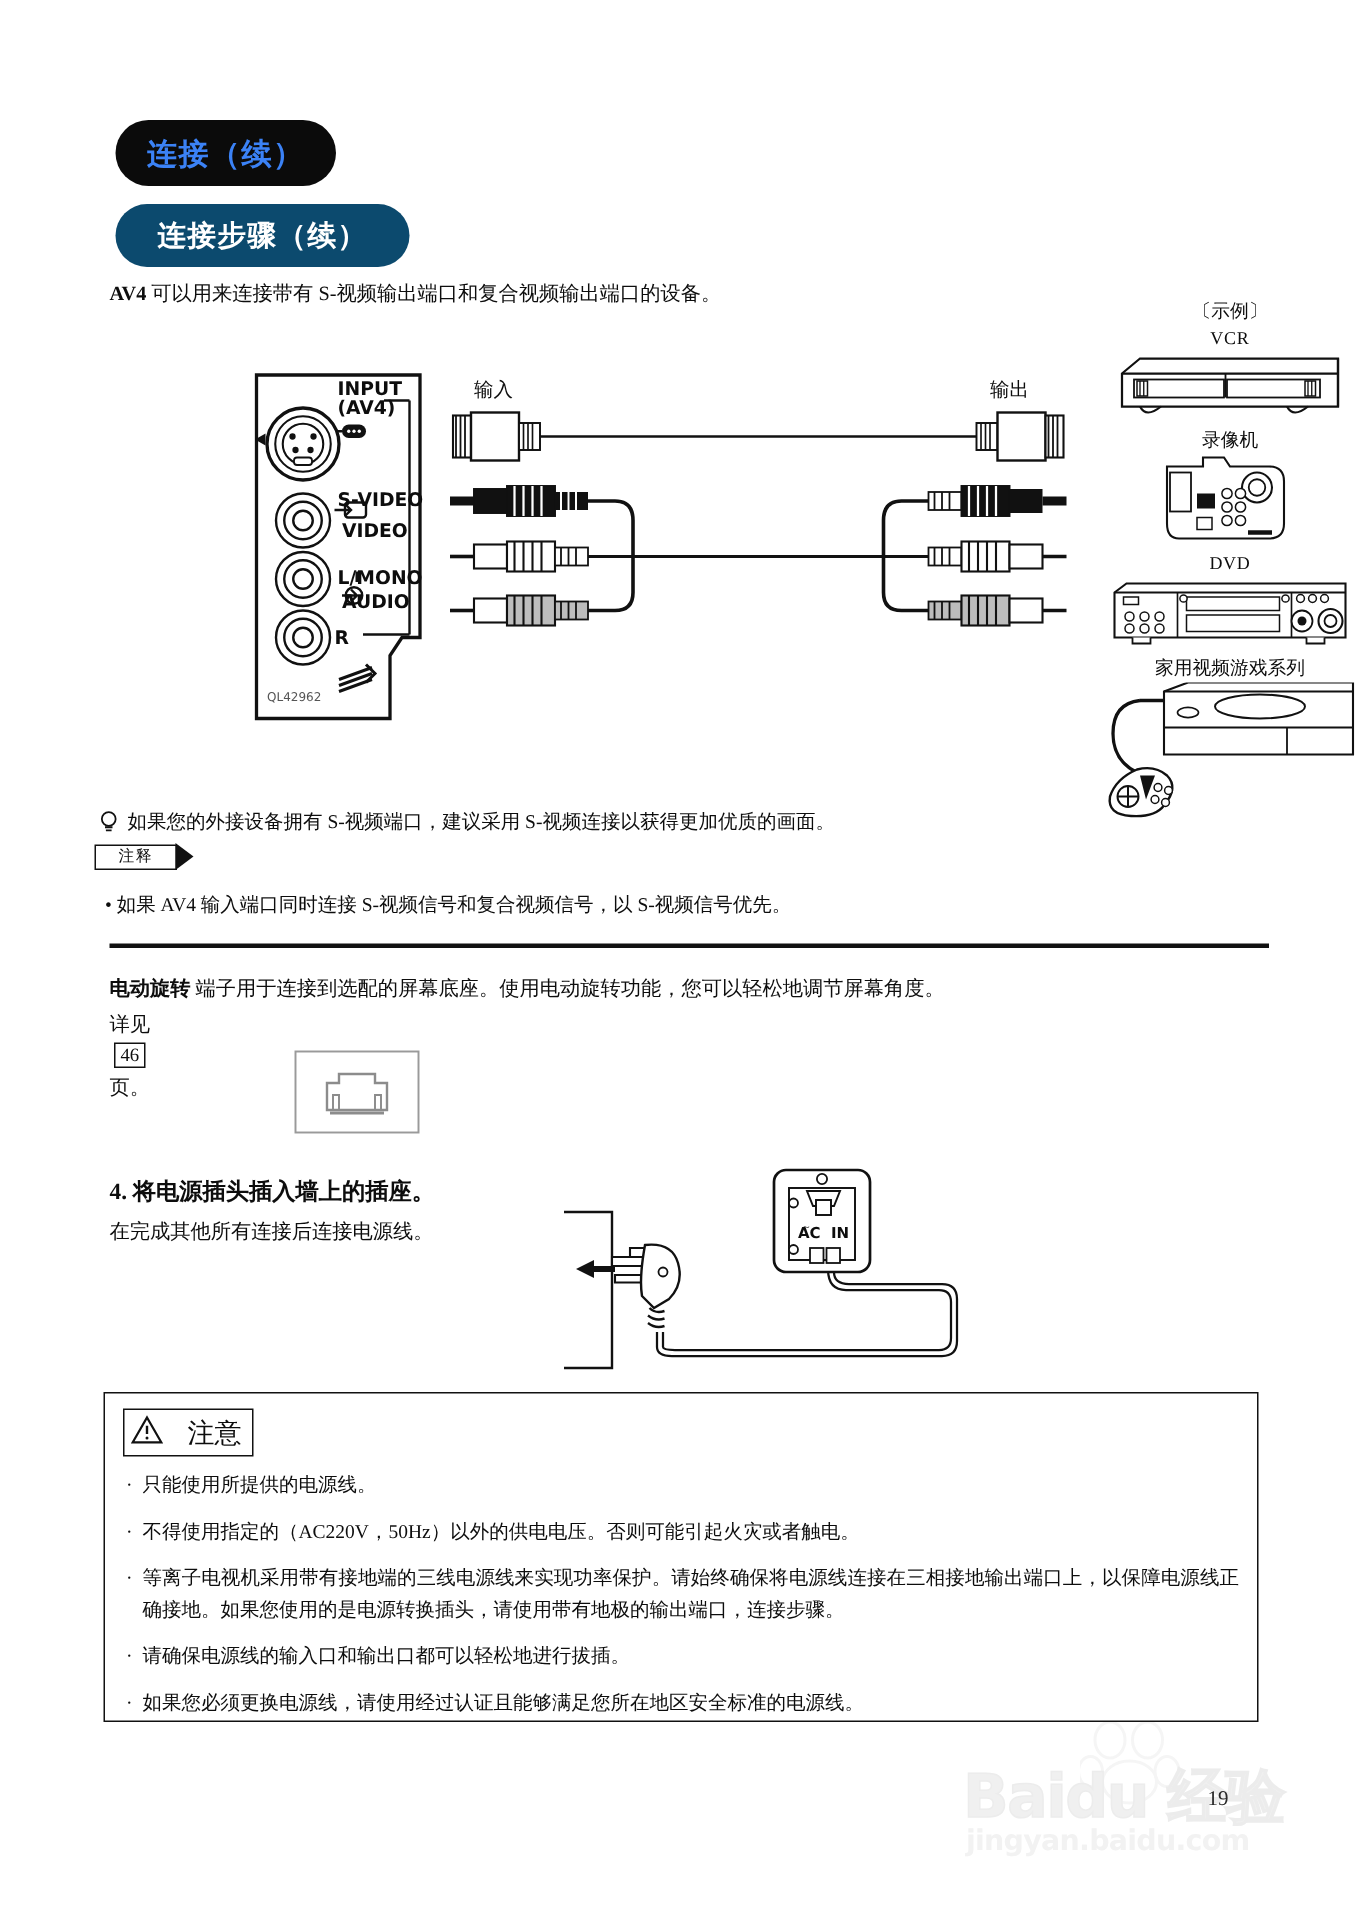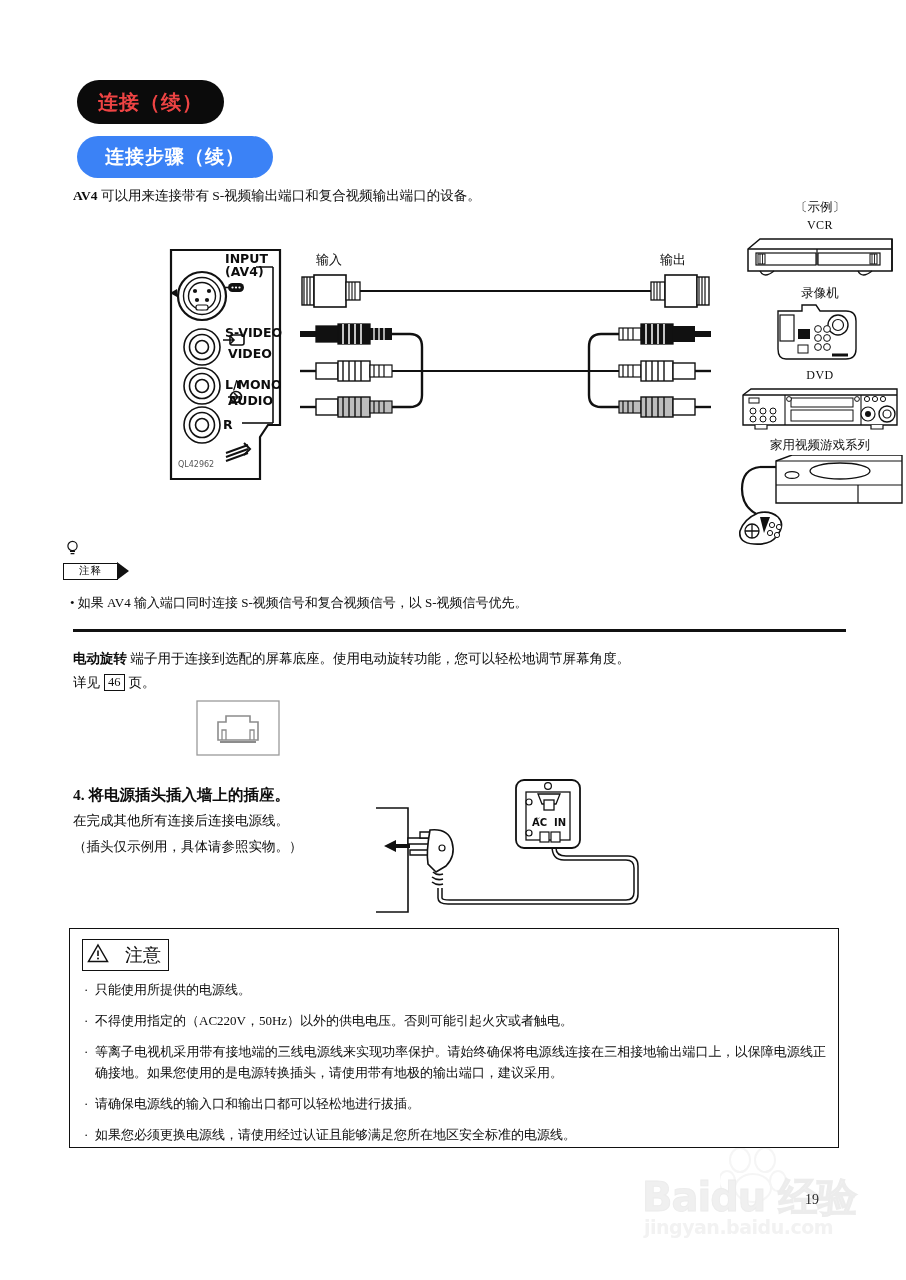--- a/index.html
+++ b/index.html
@@ -10,29 +10,29 @@
     color:#0d0d0d;
     position:relative;
     overflow:hidden;
   }
   .page{position:relative;width:906px;height:1280px;}
 
   
   .title-pill{
     position:absolute;left:77px;top:80px;
     width:147px;height:44px;border-radius:22px;
-    background:#0b0b0b;color:#ef4444;
+    background:#0b0b0b;color:#3b82f6;
     display:flex;align-items:center;justify-content:center;
     font-family:"DejaVu Sans","Liberation Sans",sans-serif;
     font-size:20px;font-weight:700;letter-spacing:1px;
   }
   .subtitle-pill{
     position:absolute;left:77px;top:136px;
     width:196px;height:42px;border-radius:21px;
-    background:#3b82f6;color:#fff;
+    background:#0c4a6e;color:#fff;
     display:flex;align-items:center;justify-content:center;
     font-family:"DejaVu Sans","Liberation Sans",sans-serif;
     font-size:19px;font-weight:700;letter-spacing:1px;
   }
 
   .intro-line{
     position:absolute;left:73px;top:186px;width:760px;
     font-size:13.5px;line-height:19px;
   }
   .intro-line b{font-family:"Liberation Serif",serif;font-weight:700;}
@@ -83,21 +83,21 @@
   }
 
   
   .divider{
     position:absolute;left:73px;top:629px;width:773px;height:3px;background:#111;
   }
 
   
   .swivel-p1{position:absolute;left:73px;top:648px;width:790px;font-size:13.5px;line-height:21px;}
   .swivel-p1 b{font-weight:700;}
-  .swivel-p2{position:absolute;left:73px;top:672px;font-size:13.5px;line-height:21px;display:flex;align-items:center;gap:2px;}
+  .swivel-p2{position:absolute;left:73px;top:672px;font-size:13.5px;line-height:21px;display:flex;align-items:center;gap:2px;flex-direction:column;}
   .pagebox{
     display:inline-block;border:1.2px solid #111;padding:0px 3px;
     font-size:12.5px;line-height:15px;margin:0 2px;
     font-family:"Liberation Serif",serif;
   }
   .swivel-port{position:absolute;left:196px;top:700px;}
 
   
   .step-head{
     position:absolute;left:73px;top:784px;font-size:15.5px;font-weight:700;line-height:22px;
@@ -383,20 +383,21 @@
     </div>
   </div>
 
   <div class="tip-row">
     <span class="bulb">
       <svg width="13" height="16" viewBox="0 0 13 16">
         <circle cx="6.5" cy="6" r="4.6" fill="none" stroke="#111" stroke-width="1.2"></circle>
         <path d="M4 11.5 H9 M4.6 13.6 H8.4" stroke="#111" stroke-width="1.2"></path>
       </svg>
     </span>
+    <span>如果您的外接设备拥有 S-视频端口，建议采用 S-视频连接以获得更加优质的画面。</span>
   </div>
 
   <div class="note-badge">
     <span class="box">注释</span>
     <span class="arrow"></span>
   </div>
   <div class="note-line">• 如果 AV4 输入端口同时连接 S-视频信号和复合视频信号，以 S-视频信号优先。</div>
 
   <div class="divider"></div>
 
@@ -412,21 +413,20 @@
     <svg width="84" height="56" viewBox="0 0 84 56">
       <rect x="1" y="1" width="82" height="54" fill="#fff" stroke="#9a9a9a" stroke-width="1.3"></rect>
       <path d="M22 22 H30 V16 H54 V22 H62 V40 H22 Z" fill="#fff" stroke="#8c8c8c" stroke-width="1.6"></path>
       <path d="M26 40 V30 H30 V40 M54 40 V30 H58 V40" fill="none" stroke="#8c8c8c" stroke-width="1.3"></path>
       <path d="M24 42 H60" stroke="#8c8c8c" stroke-width="2"></path>
     </svg>
   </div>
 
   <div class="step-head">4. 将电源插头插入墙上的插座。</div>
   <div class="step-sub">在完成其他所有连接后连接电源线。</div>
-  <div class="step-note">（插头仅示例用，具体请参照实物。）</div>
 
   <div class="plug-diagram">
     <svg width="300" height="150" viewBox="0 0 300 150">
 
       <path d="M6 38 H38 V142 H6" fill="none" stroke="#111" stroke-width="1.6"></path>
 
       <path d="M18 76 H40" stroke="#111" stroke-width="4"></path>
       <path d="M14 76 L26 70 L26 82 Z" fill="#111"></path>
 
       <path d="M38 68 H60 V74 H38 Z" fill="#fff" stroke="#111" stroke-width="1.4"></path>
@@ -469,21 +469,21 @@
       <div class="item">
         <span class="dot">·</span>
         <span class="txt">只能使用所提供的电源线。</span>
       </div>
       <div class="item">
         <span class="dot">·</span>
         <span class="txt">不得使用指定的（AC220V，50Hz）以外的供电电压。否则可能引起火灾或者触电。</span>
       </div>
       <div class="item">
         <span class="dot">·</span>
-        <span class="txt">等离子电视机采用带有接地端的三线电源线来实现功率保护。请始终确保将电源线连接在三相接地输出端口上，以保障电源线正确接地。如果您使用的是电源转换插头，请使用带有地极的输出端口，建议采用。</span>
+        <span class="txt">等离子电视机采用带有接地端的三线电源线来实现功率保护。请始终确保将电源线连接在三相接地输出端口上，以保障电源线正确接地。如果您使用的是电源转换插头，请使用带有地极的输出端口，连接步骤。</span>
       </div>
       <div class="item">
         <span class="dot">·</span>
         <span class="txt">请确保电源线的输入口和输出口都可以轻松地进行拔插。</span>
       </div>
       <div class="item">
         <span class="dot">·</span>
         <span class="txt">如果您必须更换电源线，请使用经过认证且能够满足您所在地区安全标准的电源线。</span>
       </div>
     </div>

